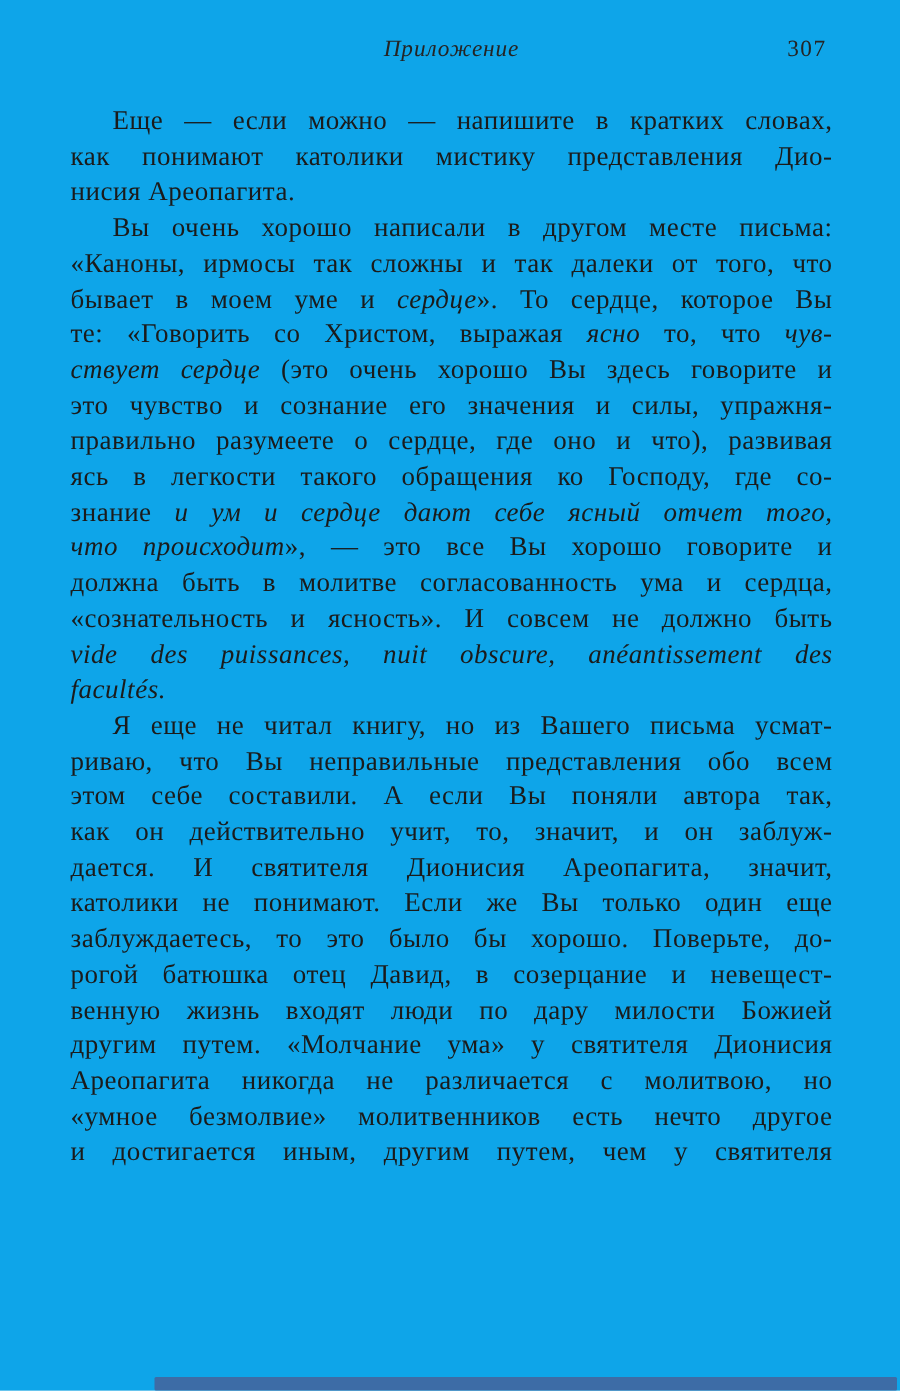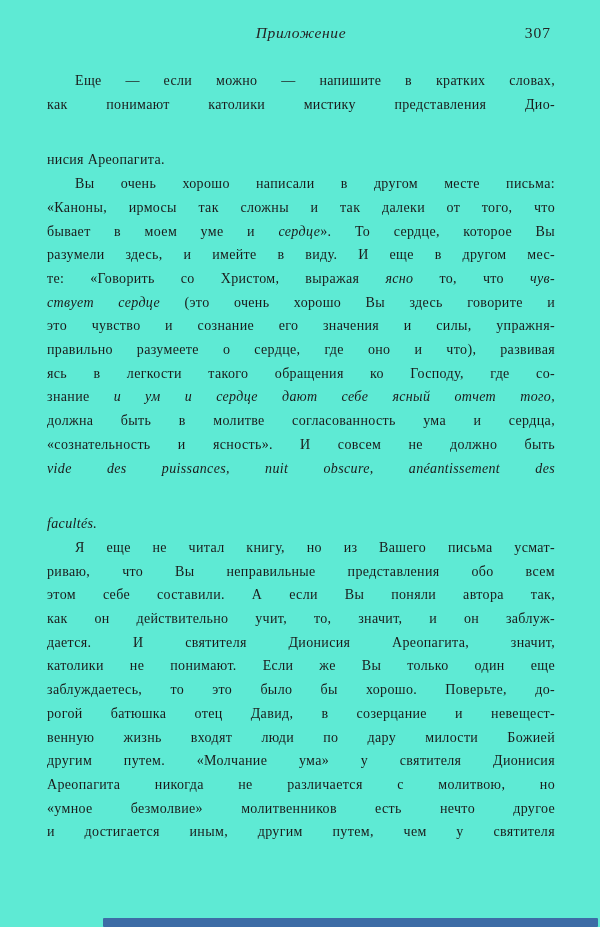--- a/index.html
+++ b/index.html
@@ -36,70 +36,69 @@
     right: 4px;
     top: 0;
     font-style: normal;
     letter-spacing: 1px;
   }
   .body-text {
     position: absolute;
     top: 69px;
     left: 47px;
     width: 508px;
-    font-size: 14px;
+    font-size: 18px;
     color: #1b1b1b;
     letter-spacing: 0.35px;
   }
   .line {
     line-height: 23.7px;
     text-align: justify;
     text-align-last: justify;
     white-space: normal;
   }
   .line.indent { text-indent: 28px; }
   .line.last {
     text-align: left;
     text-align-last: left;
-    margin-top: 32px;
   }
   .it { font-style: italic; text-align: right; }
   .bottom-bar {
     position: absolute;
     left: 103px;
     right: 2px;
     bottom: 0;
     height: 9px;
     border-radius: 1px;
   }
 </style>
 </head>
 <body>
 
-<div class="page" style="background: #5eead4;">
+<div class="page" style="background: #0ea5e9;">
 
   <div class="header">
     <span class="header-title">Приложение</span>
     <span class="page-number">307</span>
   </div>
 
   <div class="body-text" style="color: rgb(27, 27, 27);">
       <div class="line indent"><span>Еще — если можно — напишите в кратких словах,</span></div>
       <div class="line"><span>как понимают католики мистику представления Дио-</span></div>
       <div class="line last"><span>нисия Ареопагита.</span></div>
       <div class="line indent"><span>Вы очень хорошо написали в другом месте письма:</span></div>
       <div class="line"><span>«Каноны, ирмосы так сложны и так далеки от того, что</span></div>
       <div class="line"><span>бывает в моем уме и </span><span class="it">сердце</span><span>». То сердце, которое Вы</span></div>
-      <div class="line"><span>разумели здесь, и имейте в виду. И еще в другом мес-</span></div>
       <div class="line"><span>те: «Говорить со Христом, выражая </span><span class="it">ясно</span><span> то, что </span><span class="it">чув-</span></div>
       <div class="line"><span class="it">ствует сердце</span><span> (это очень хорошо Вы здесь говорите и</span></div>
       <div class="line"><span>это чувство и сознание его значения и силы, упражня-</span></div>
       <div class="line"><span>правильно разумеете о сердце, где оно и что), развивая</span></div>
       <div class="line"><span>ясь в легкости такого обращения ко Господу, где со-</span></div>
       <div class="line"><span>знание </span><span class="it">и ум и сердце дают себе ясный отчет того,</span></div>
+      <div class="line"><span class="it">что происходит</span><span>», — это все Вы хорошо говорите и</span></div>
       <div class="line"><span>должна быть в молитве согласованность ума и сердца,</span></div>
       <div class="line"><span>«сознательность и ясность». И совсем не должно быть</span></div>
       <div class="line"><span class="it">vide des puissances, nuit obscure, anéantissement des</span></div>
       <div class="line last"><span class="it">facultés.</span></div>
       <div class="line indent"><span>Я еще не читал книгу, но из Вашего письма усмат-</span></div>
       <div class="line"><span>риваю, что Вы неправильные представления обо всем</span></div>
       <div class="line"><span>этом себе составили. А если Вы поняли автора так,</span></div>
       <div class="line"><span>как он действительно учит, то, значит, и он заблуж-</span></div>
       <div class="line"><span>дается. И святителя Дионисия Ареопагита, значит,</span></div>
       <div class="line"><span>католики не понимают. Если же Вы только один еще</span></div>

